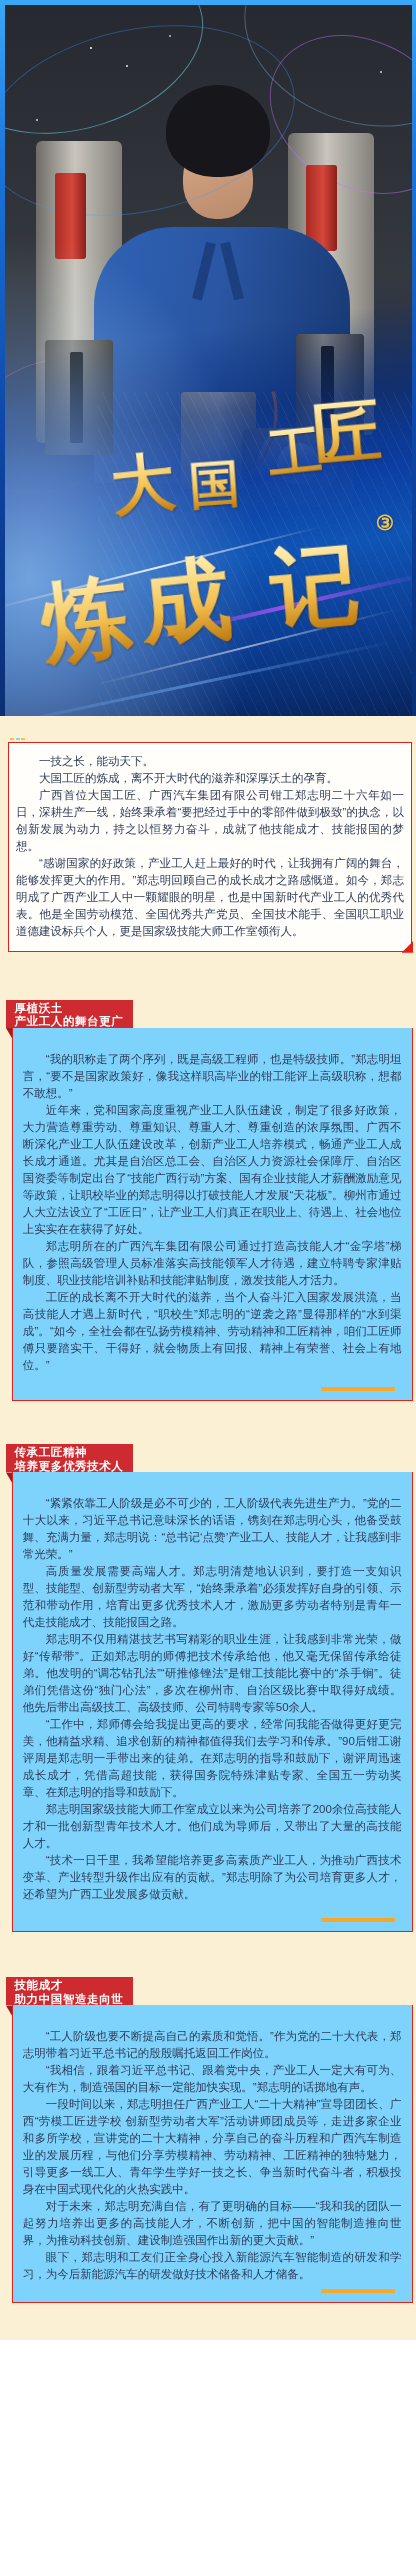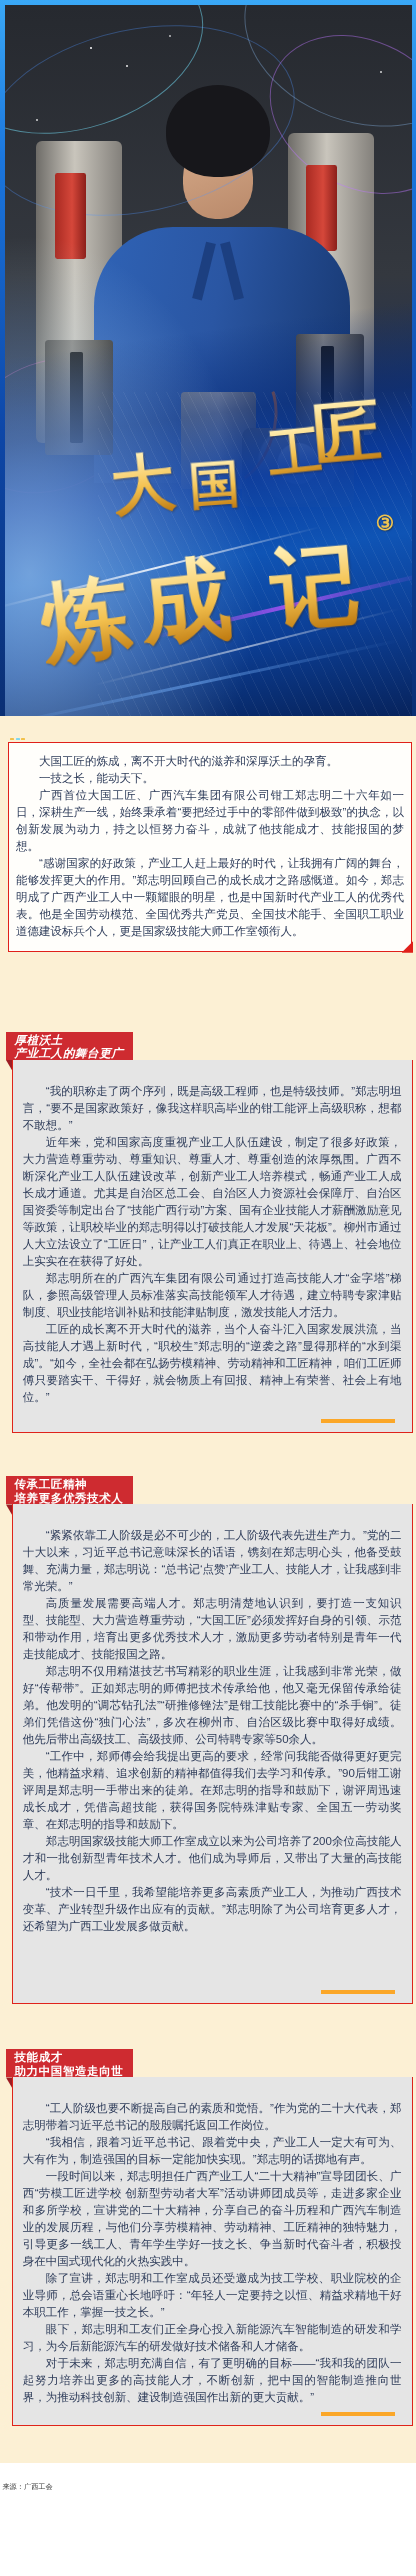--- a/index.html
+++ b/index.html
@@ -95,28 +95,28 @@
 
   .para { margin:0; text-indent:2em; font-size:11.5px; line-height:17px; color:#2e3c5a; text-align:justify; }
 
   .intro-box { position:relative; box-sizing:border-box; margin:0 4.8px 0 7.9px;
     border:1.8px solid #e0201a; background:#fffefb; padding:9.7px 7.2px 11px; }
   .dogear { position:absolute; right:-1.8px; bottom:-1.8px; width:11.5px; height:11.5px;
     background:#e0201a; clip-path:polygon(0 100%,100% 0,100% 100%); }
 
   .sec-badge { position:relative; box-sizing:border-box; margin-left:6px; width:127px; height:28px;
     background:#ce2b30; color:#ffffff; padding:1.8px 0 0 8.5px; }
-  .mt-a { margin-top:80px;font-style:italic; } .mt-b { margin-top:43px; } .mt-c { margin-top:45px; }
+  .mt-a { margin-top:48px; } .mt-b { margin-top:43px; } .mt-c { margin-top:45px; }
   .sec-badge .hl { font-size:11.5px; font-weight:bold; line-height:13.3px; letter-spacing:0.6px; }
   .fold { position:absolute; left:0; top:28px; width:6px; height:10.3px;
     background:#9d1d24; clip-path:polygon(0 0,100% 0,100% 100%); }
 
   .sec-box { position:relative; box-sizing:border-box; margin:0 4.2px 0 11.5px;
-    border:1.2px solid #df231b; border-top:none; background:#e5e5e5; padding:23px 10.3px 26.6px; }
-  .pb-lg { padding-bottom:68px; } .pb-md { padding-bottom:19px; }
+    border:1.2px solid #df231b; border-top:none; background:#7dd3fc; padding:23px 10.3px 26.6px; }
+  .pb-lg { padding-bottom:28px; } .pb-md { padding-bottom:19px; }
   .bar { position:absolute; right:17px; bottom:9px; width:74px; height:4.2px; background:#fba728; }
 
   .footer { background:#ffffff; padding:17px 0 8.5px; }
   .footer span { margin-left:2.4px; font-size:7.2px; color:#3d3d3d; }
 </style>
 </head>
 <body>
 
 <div>
 
@@ -169,22 +169,22 @@
     </div>
   </div>
 
   <div class="content">
     <div class="dashes">
       <i class="d-gold"></i><i class="d-blue"></i><i class="d-gold"></i>
     </div>
 
     <section class="intro-box">
       <div>
+          <p class="para">一技之长，能动天下。</p>
           <p class="para">大国工匠的炼成，离不开大时代的滋养和深厚沃土的孕育。</p>
-          <p class="para">一技之长，能动天下。</p>
           <p class="para">广西首位大国工匠、广西汽车集团有限公司钳工郑志明二十六年如一日，深耕生产一线，始终秉承着“要把经过手中的零部件做到极致”的执念，以创新发展为动力，持之以恒努力奋斗，成就了他技能成才、技能报国的梦想。</p>
           <p class="para">“感谢国家的好政策，产业工人赶上最好的时代，让我拥有广阔的舞台，能够发挥更大的作用。”郑志明回顾自己的成长成才之路感慨道。如今，郑志明成了广西产业工人中一颗耀眼的明星，也是中国新时代产业工人的优秀代表。他是全国劳动模范、全国优秀共产党员、全国技术能手、全国职工职业道德建设标兵个人，更是国家级技能大师工作室领衔人。</p>
         </div>
       <span class="dogear"></span>
     </section>
 
     <div class="sec-badge mt-a">
       <div class="hl">厚植沃土</div>
       <div class="hl">产业工人的舞台更广阔</div>
       <span class="fold"></span>
@@ -200,45 +200,41 @@
     </section>
 
     <div class="sec-badge mt-b">
       <div class="hl">传承工匠精神</div>
       <div class="hl">培养更多优秀技术人才</div>
       <span class="fold"></span>
     </div>
     <section class="sec-box pb-lg">
       <div>
           <p class="para">“紧紧依靠工人阶级是必不可少的，工人阶级代表先进生产力。”党的二十大以来，习近平总书记意味深长的话语，镌刻在郑志明心头，他备受鼓舞、充满力量，郑志明说：“总书记‘点赞’产业工人、技能人才，让我感到非常光荣。”</p>
-          <p class="para">高质量发展需要高端人才。郑志明清楚地认识到，要打造一支知识型、技能型、大力营造尊重劳动，“大国工匠”必须发挥好自身的引领、示范和带动作用，培育出更多优秀技术人才，激励更多劳动者特别是青年一代走技能成才、技能报国之路。</p>
+          <p class="para">高质量发展需要高端人才。郑志明清楚地认识到，要打造一支知识型、技能型、创新型劳动者大军，“始终秉承着”必须发挥好自身的引领、示范和带动作用，培育出更多优秀技术人才，激励更多劳动者特别是青年一代走技能成才、技能报国之路。</p>
           <p class="para">郑志明不仅用精湛技艺书写精彩的职业生涯，让我感到非常光荣，做好“传帮带”。正如郑志明的师傅把技术传承给他，他又毫无保留传承给徒弟。他发明的“调芯钻孔法”“研推修锉法”是钳工技能比赛中的“杀手锏”。徒弟们凭借这份“独门心法”，多次在柳州市、自治区级比赛中取得好成绩。 他先后带出高级技工、高级技师、公司特聘专家等50余人。</p>
           <p class="para">“工作中，郑师傅会给我提出更高的要求，经常问我能否做得更好更完美，他精益求精、追求创新的精神都值得我们去学习和传承。”90后钳工谢评周是郑志明一手带出来的徒弟。在郑志明的指导和鼓励下，谢评周迅速成长成才，凭借高超技能，获得国务院特殊津贴专家、全国五一劳动奖章、在郑志明的指导和鼓励下。</p>
           <p class="para">郑志明国家级技能大师工作室成立以来为公司培养了200余位高技能人才和一批创新型青年技术人才。他们成为导师后，又带出了大量的高技能人才。</p>
           <p class="para">“技术一日千里，我希望能培养更多高素质产业工人，为推动广西技术变革、产业转型升级作出应有的贡献。”郑志明除了为公司培育更多人才，还希望为广西工业发展多做贡献。</p>
         </div>
       <span class="bar"></span>
     </section>
 
     <div class="sec-badge mt-c">
       <div class="hl">技能成才</div>
       <div class="hl">助力中国智造走向世界</div>
       <span class="fold"></span>
     </div>
     <section class="sec-box pb-md">
       <div>
           <p class="para">“工人阶级也要不断提高自己的素质和觉悟。”作为党的二十大代表，郑志明带着习近平总书记的殷殷嘱托返回工作岗位。</p>
           <p class="para">“我相信，跟着习近平总书记、跟着党中央，产业工人一定大有可为、大有作为，制造强国的目标一定能加快实现。”郑志明的话掷地有声。</p>
           <p class="para">一段时间以来，郑志明担任广西产业工人“二十大精神”宣导团团长、广西“劳模工匠进学校 创新型劳动者大军”活动讲师团成员等，走进多家企业和多所学校，宣讲党的二十大精神，分享自己的奋斗历程和广西汽车制造业的发展历程，与他们分享劳模精神、劳动精神、工匠精神的独特魅力，引导更多一线工人、青年学生学好一技之长、争当新时代奋斗者，积极投身在中国式现代化的火热实践中。</p>
-          <p class="para">除了宣讲，郑志明和工作室成员还受邀成为技工学校、职业院校的企业导师，总会语重心长地呼吁：“年轻人一定要持之以恒、精益求精地干好本职工作，掌握一技之长。”</p>
+          <p class="para">对于未来，郑志明充满自信，有了更明确的目标——“我和我的团队一起努力培养出更多的高技能人才，不断创新，把中国的智能制造推向世界，为推动科技创新、建设制造强国作出新的更大贡献。”</p>
           <p class="para">眼下，郑志明和工友们正全身心投入新能源汽车智能制造的研发和学习，为今后新能源汽车的研发做好技术储备和人才储备。</p>
-          <p class="para">对于未来，郑志明充满自信，有了更明确的目标——“我和我的团队一起努力培养出更多的高技能人才，不断创新，把中国的智能制造推向世界，为推动科技创新、建设制造强国作出新的更大贡献。”</p>
         </div>
       <span class="bar"></span>
     </section>
   </div>
 
-  <div class="footer">
-    <span>来源：广西工会</span>
-  </div>
 
 </div>
 
 
 </body></html>

